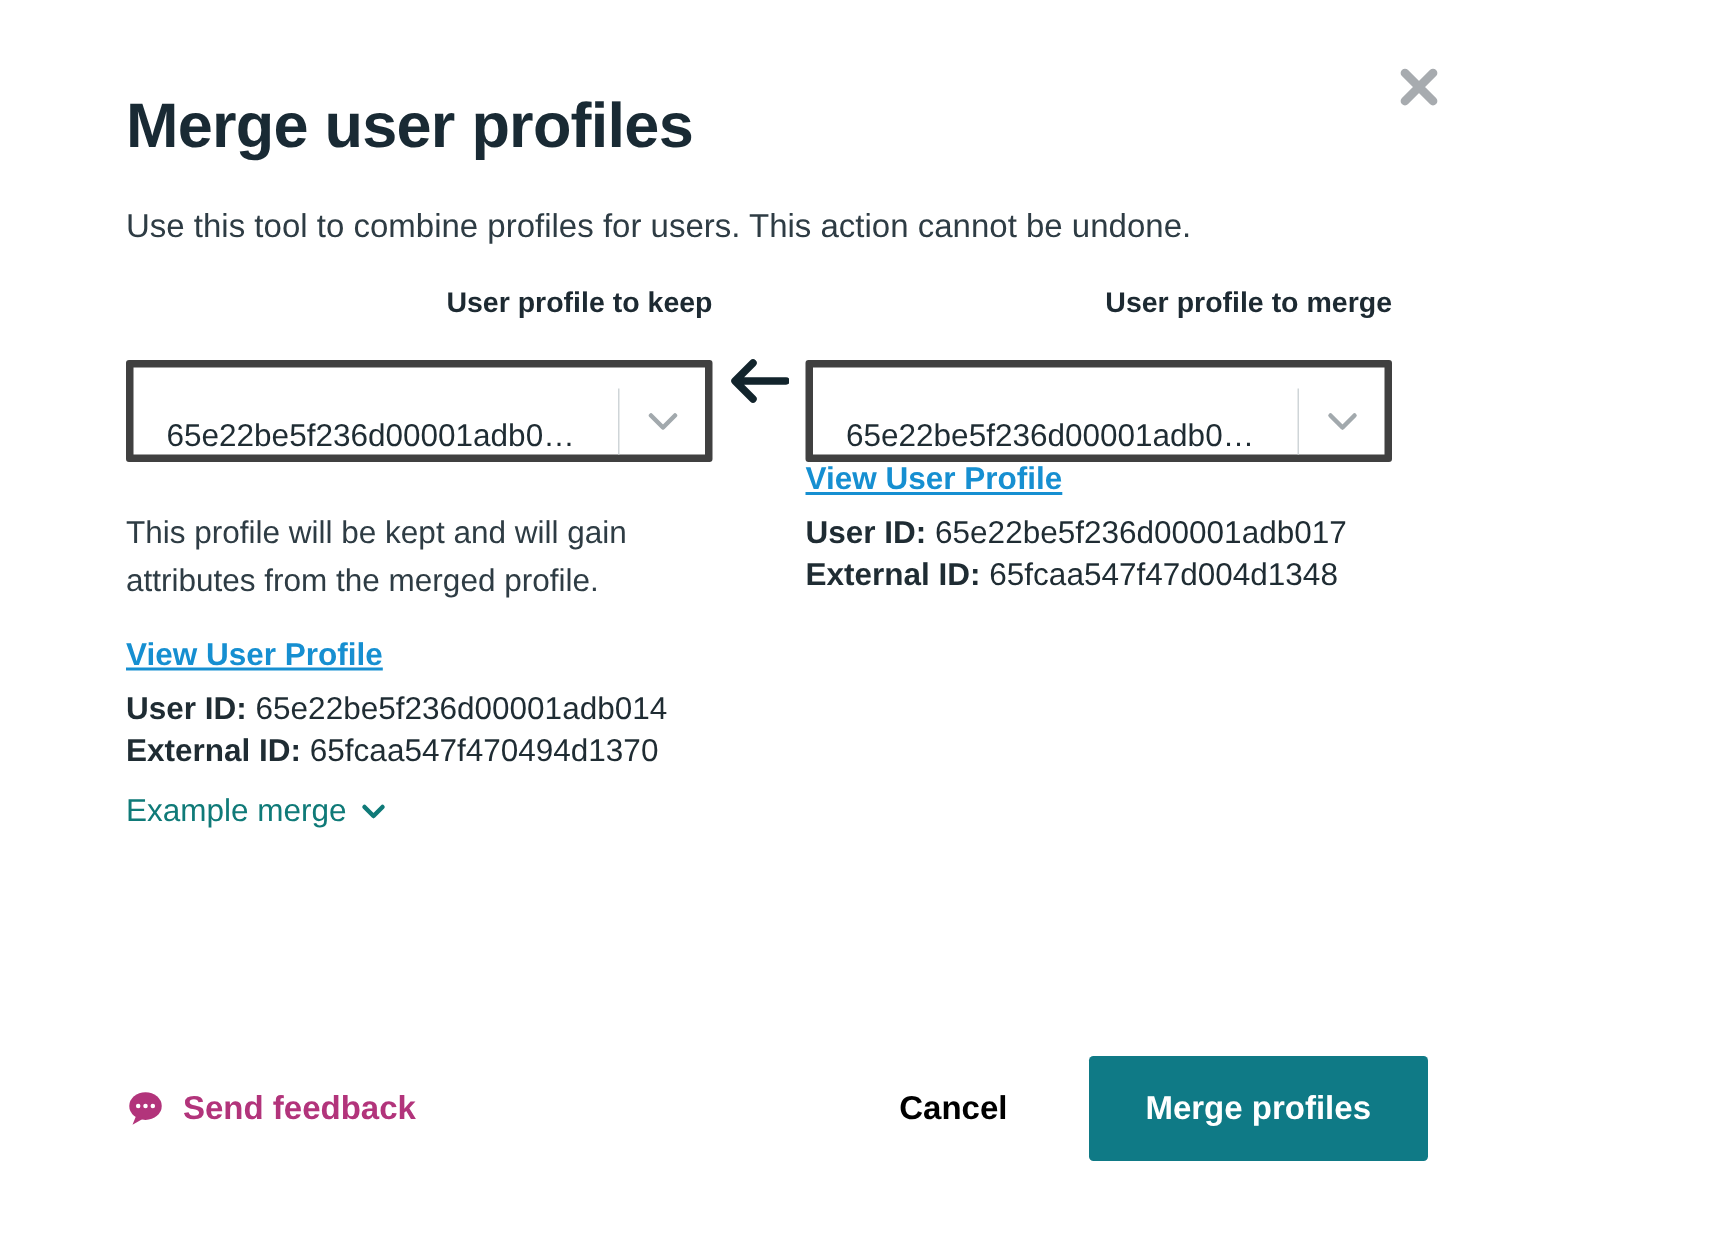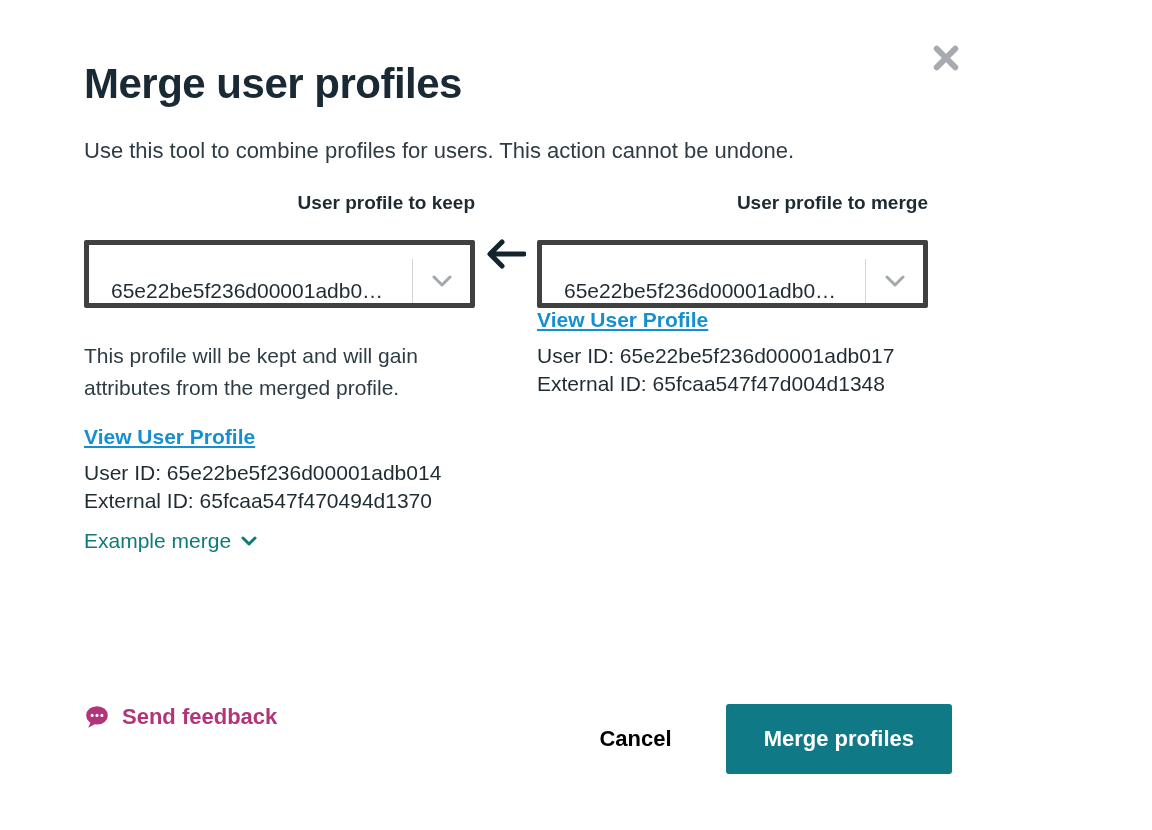--- a/index.html
+++ b/index.html
@@ -105,40 +105,40 @@
     text-decoration: underline;
     margin-bottom: 8px;
     cursor: pointer;
   }
   .id-line {
     font-size: 21px;
     color: #1f2c33;
     margin-top: 4px;
   }
   .id-line .label {
-    font-weight: 400;
+    font-weight: 700;
   }
   .example-merge {
     margin-top: 16px;
     display: inline-flex;
     align-items: center;
     gap: 10px;
     font-size: 21px;
     font-weight: 400;
     color: #0f7a78;
     cursor: pointer;
   }
   .example-merge svg { width: 16px; height: 12px; }
   .footer {
     position: absolute;
     bottom: 56px;
     left: 84px;
     right: 60px;
     display: flex;
-    align-items: flex-start;
+    align-items: center;
     justify-content: space-between;
   }
   .feedback {
     display: inline-flex;
     align-items: center;
     gap: 12px;
     font-size: 22px;
     font-weight: 700;
     color: #b2347b;
     cursor: pointer;

